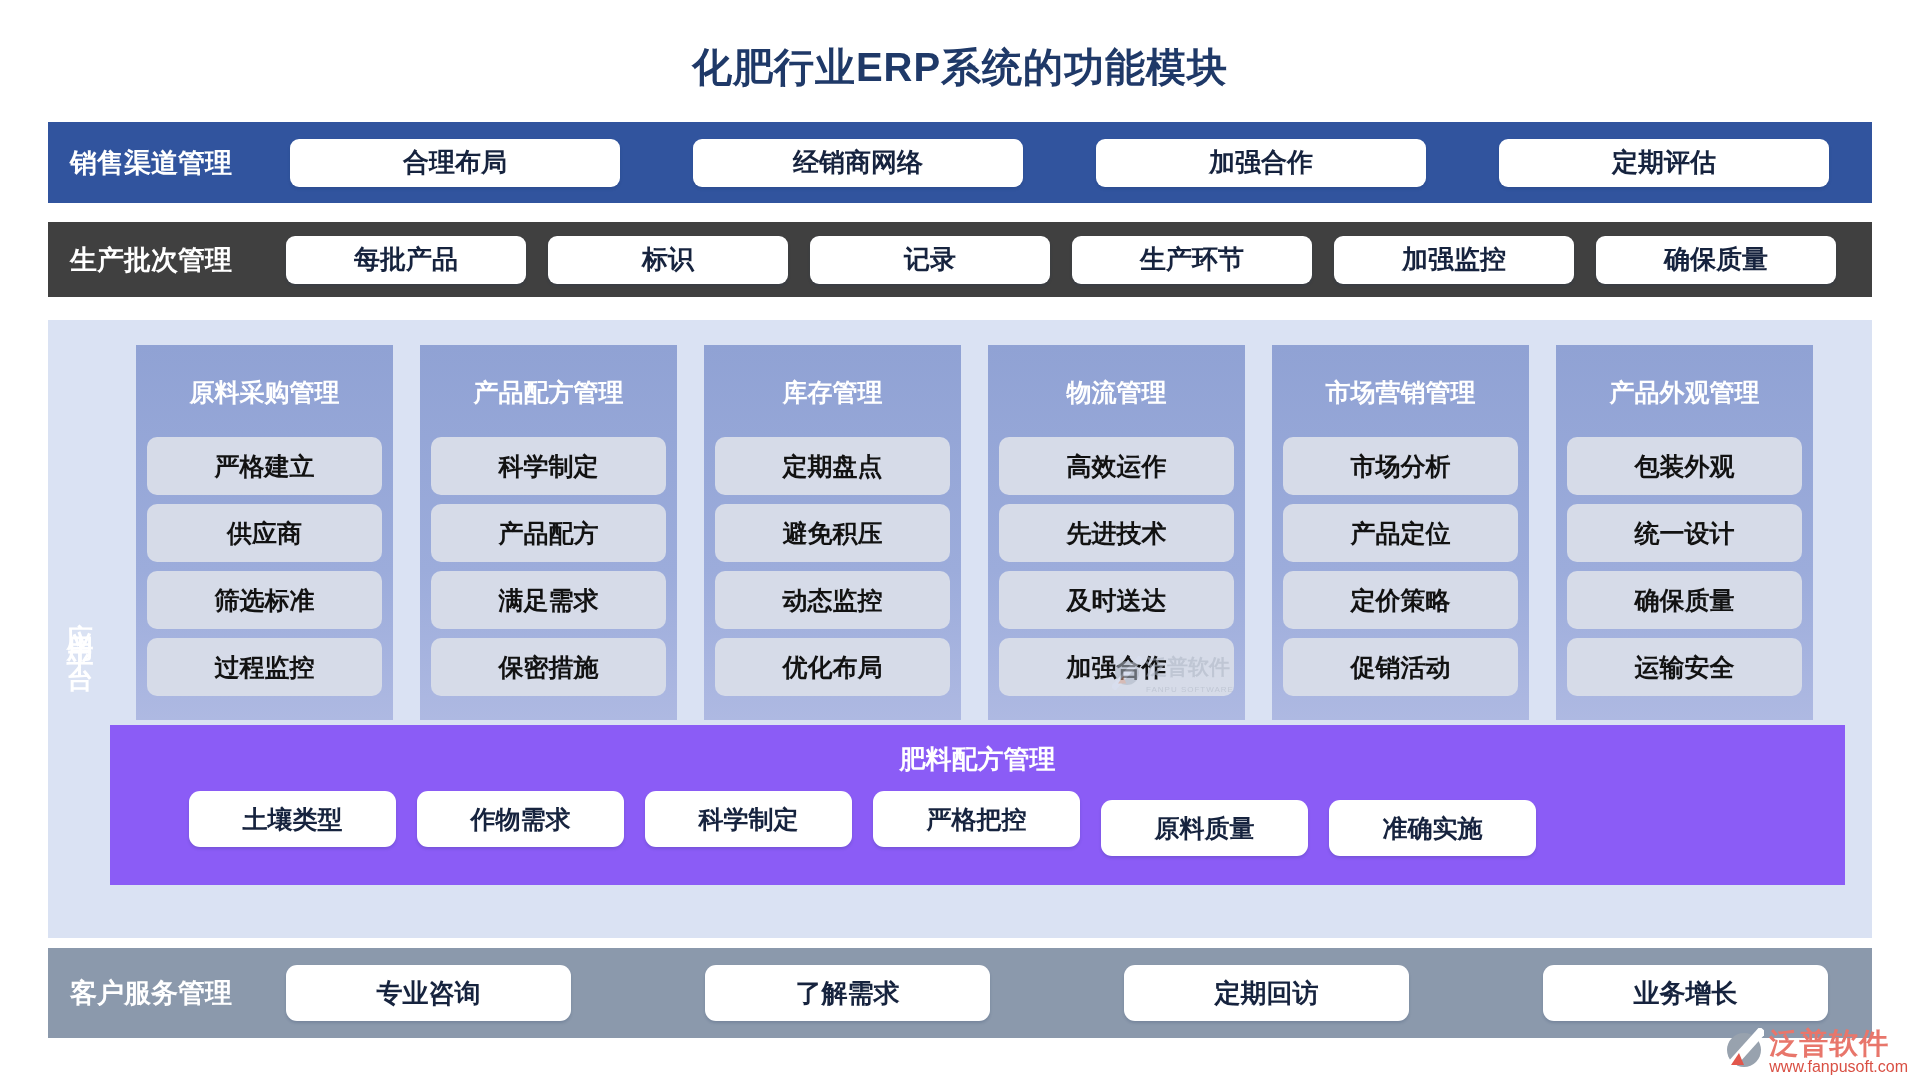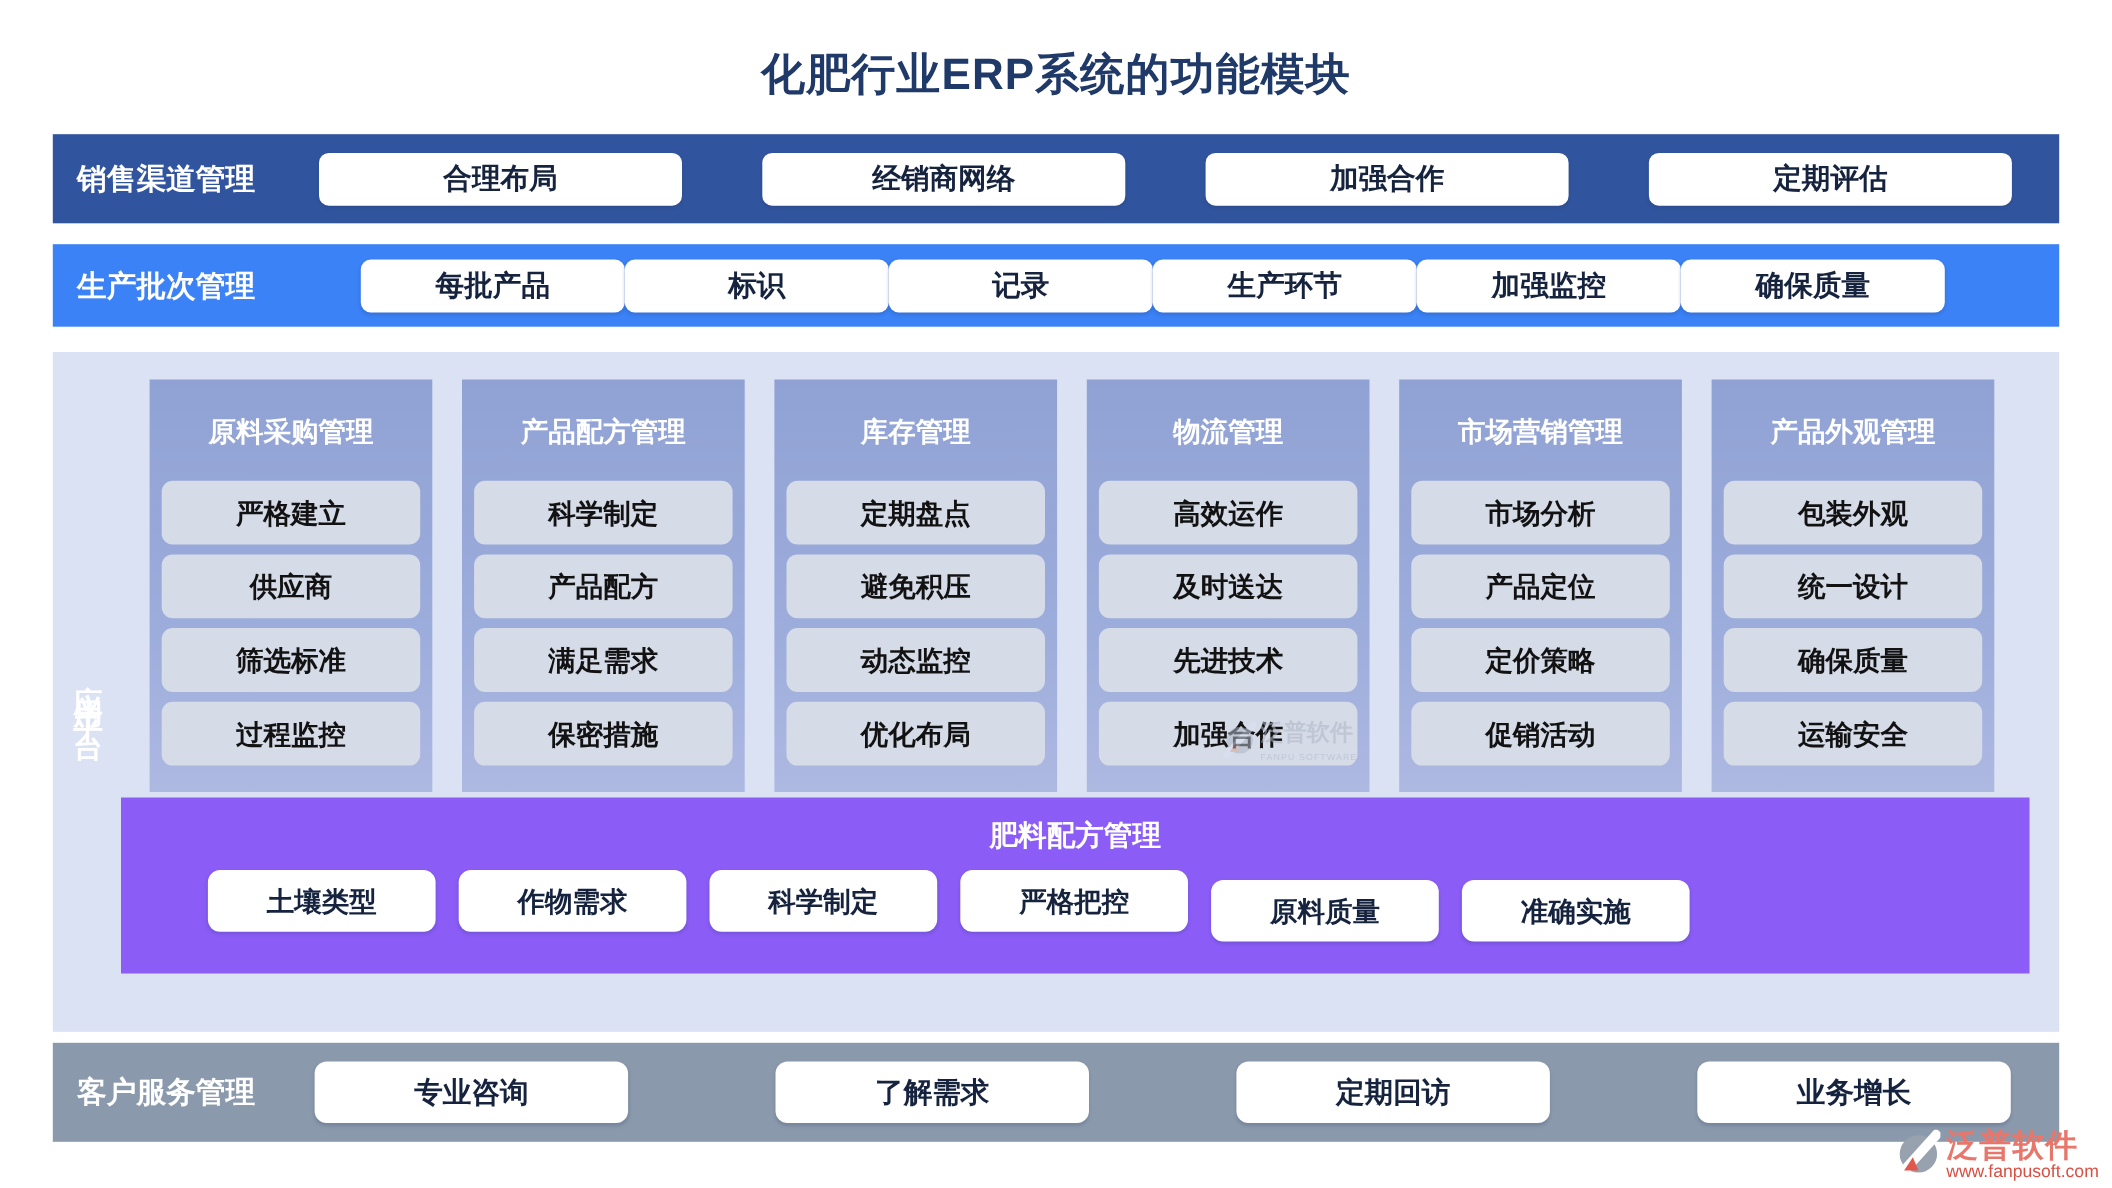--- a/index.html
+++ b/index.html
@@ -18,22 +18,22 @@
     color:#ffffff;font-size:27px;white-space:nowrap;
   }
   .band-buttons{position:absolute;top:50%;transform:translateY(-50%);display:flex;}
   .pill{
     background:#ffffff;border-radius:9px;display:flex;align-items:center;justify-content:center;
     color:#16233E;font-size:26px;box-shadow:0 2px 3px rgba(30,50,90,.18);white-space:nowrap;
   }
   .band-sales{top:122px;height:81px;background:#31549E;}
   .band-sales .band-buttons{left:242px;gap:73px;}
   .band-sales .pill{width:330px;height:48px;}
-  .band-prod{top:222px;height:75px;background:#3b82f6;}
-  .band-prod .band-buttons{left:238px;margin-left:42px;}
+  .band-prod{top:222px;height:75px;background:#404040;}
+  .band-prod .band-buttons{left:238px;gap:22px;}
   .band-prod .pill{width:240px;height:48px;}
   
   .platform{position:absolute;left:48px;top:320px;width:1824px;height:618px;background:#DAE2F3;}
   .vlabel{
     position:absolute;left:14px;top:50%;transform:translateY(-50%);
     writing-mode:vertical-rl;text-orientation:upright;
     color:#ffffff;font-size:27px;letter-spacing:14px;
   }
   .cols{position:absolute;left:88px;top:25px;display:flex;gap:27px;}
   .col{
@@ -130,22 +130,22 @@
           <div class="chip">避免积压</div>
           <div class="chip">动态监控</div>
           <div class="chip">优化布局</div>
         </div>
       </div>
 
       <div class="col">
         <div class="col-header">物流管理</div>
         <div class="chips">
           <div class="chip">高效运作</div>
+          <div class="chip">先进技术</div>
           <div class="chip">及时送达</div>
-          <div class="chip">先进技术</div>
           <div class="chip">加强合作</div>
         </div>
       </div>
 
       <div class="col">
         <div class="col-header">市场营销管理</div>
         <div class="chips">
           <div class="chip">市场分析</div>
           <div class="chip">产品定位</div>
           <div class="chip">定价策略</div>

